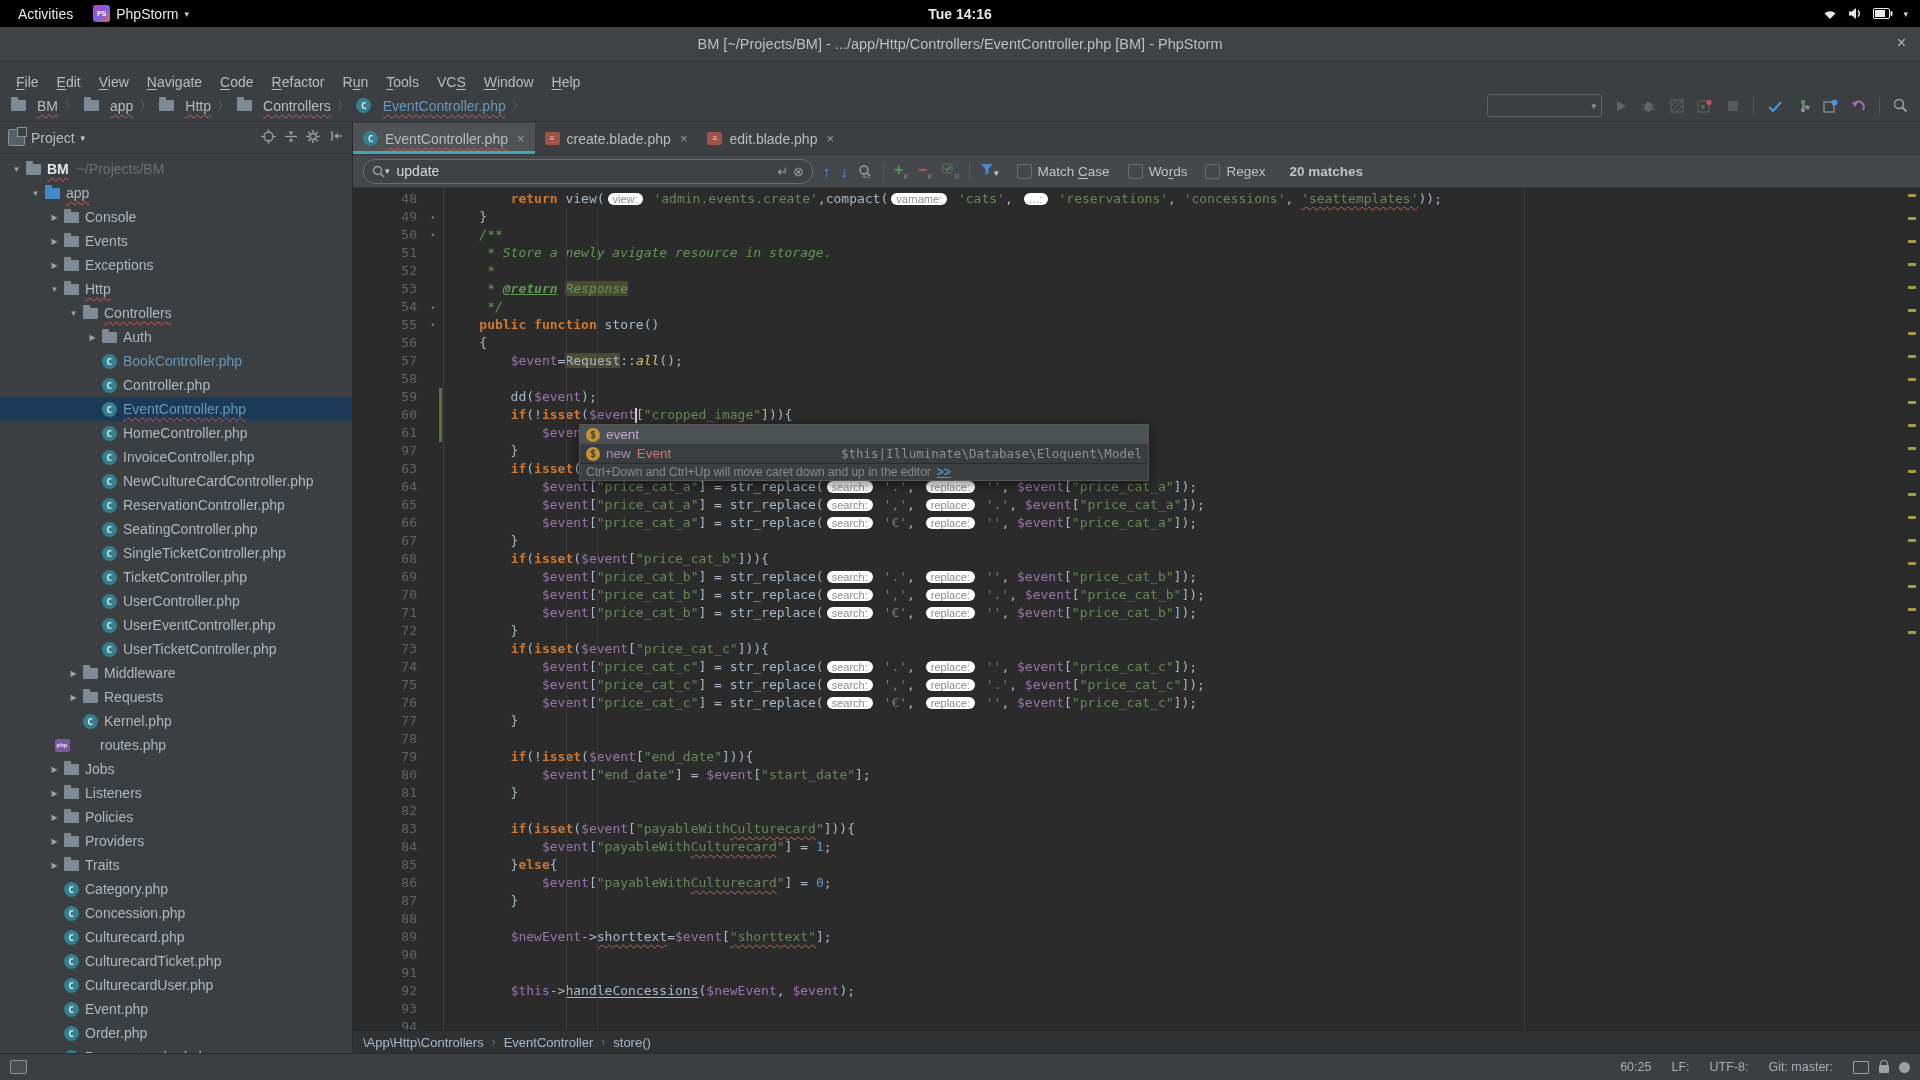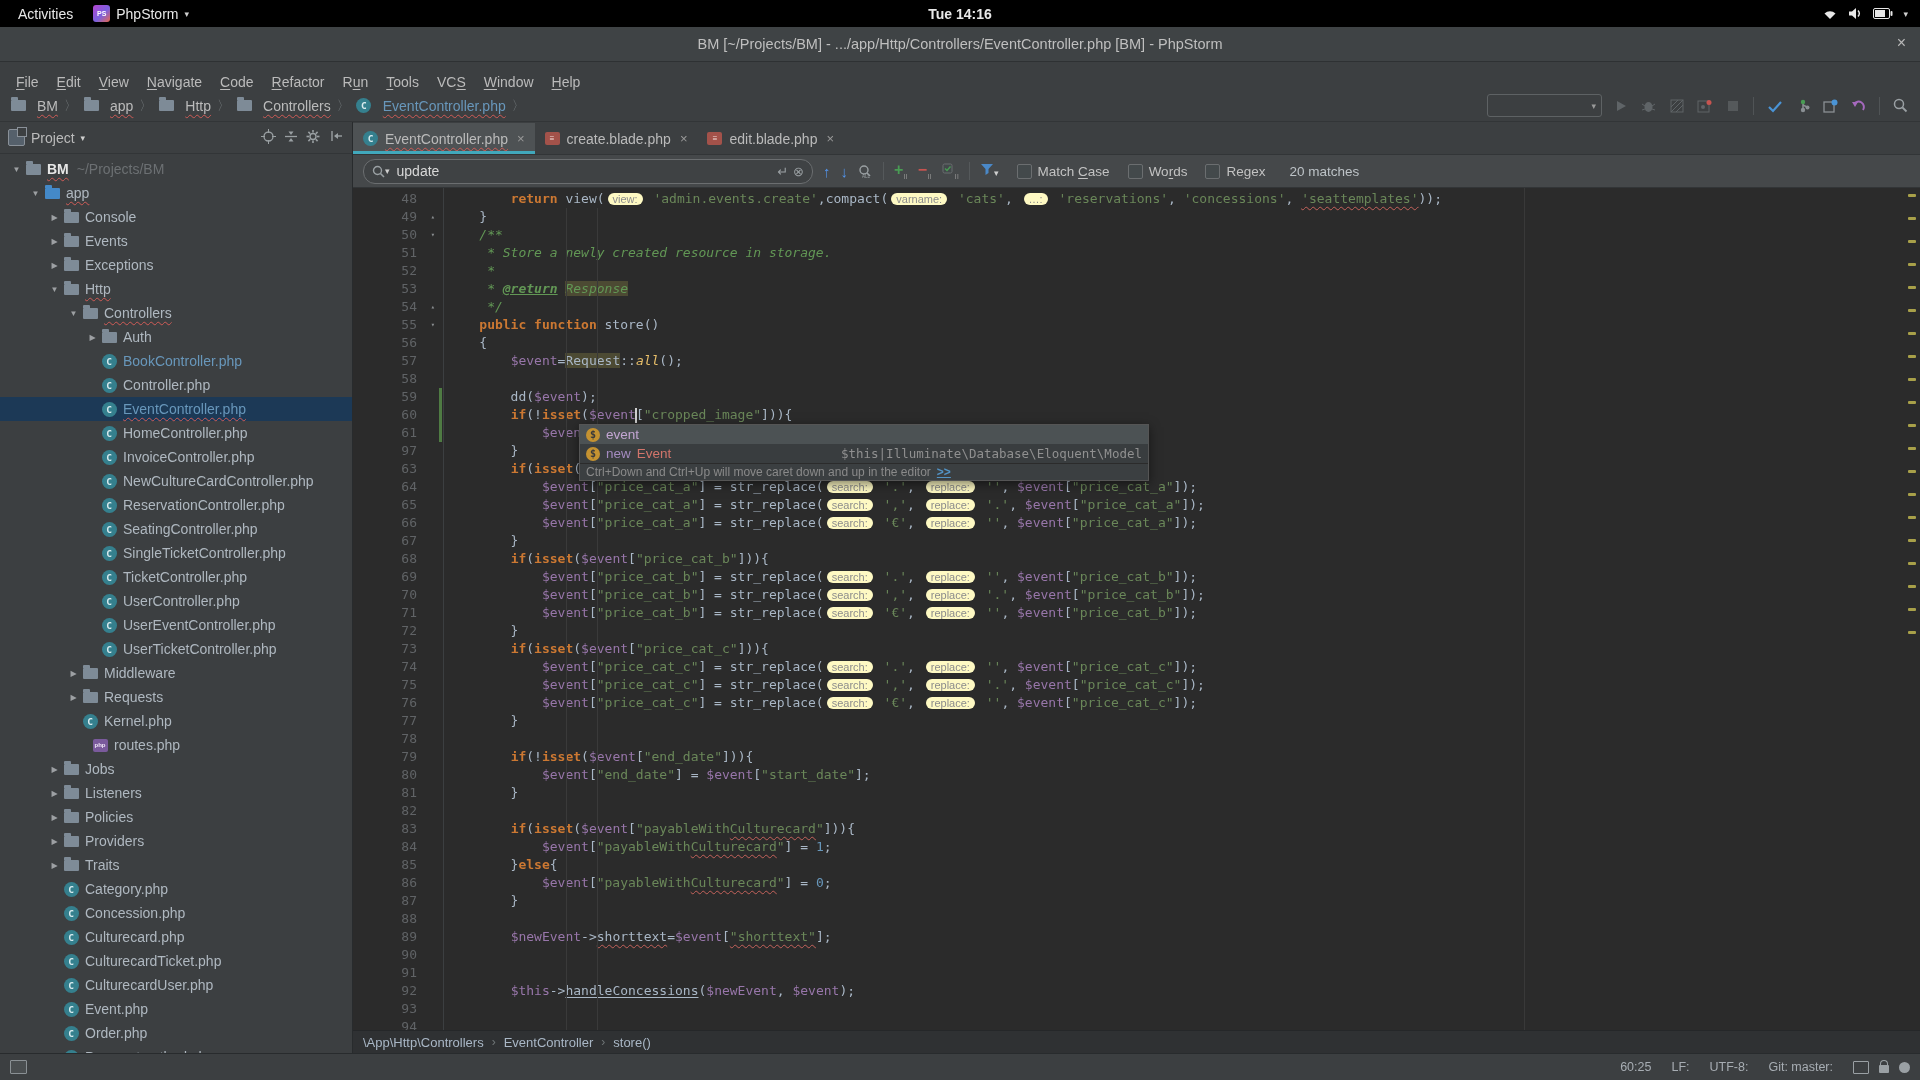--- a/index.html
+++ b/index.html
@@ -75,39 +75,39 @@
   .search-field{width:432px;height:23px;border:1px solid #6B6E70;border-radius:12px;background:#3F4244;display:flex;align-items:center;padding:0 8px;gap:5px;}
   .search-field input{flex:1;background:transparent;border:none;outline:none;color:#D8D8D8;font-size:14px;font-family:"Liberation Sans",sans-serif;}
   .sf-ico{color:#9aa0a3;font-size:13px;display:inline-flex;align-items:center;}
   .arrow-btn{color:#5394EC;font-size:15px;font-weight:bold;}
   .sb-sep{width:1px;height:18px;background:#55595B;}
   .plus{color:#499C54;font-weight:bold;font-size:16px;}
   .minus{color:#C75450;font-weight:bold;font-size:16px;}
   .subII{font-size:8px;color:#8a8a8a;vertical-align:sub;}
   .cb{width:13px;height:13px;border:1px solid #6B6E70;background:#43494B;border-radius:2px;display:inline-block;margin-right:6px;flex:0 0 auto;}
   .cb-item{display:flex;align-items:center;font-size:13.5px;color:#C2C2C2;margin-left:8px;}
-  .match-count{margin-left:14px;font-size:13.5px;color:#BDC3C7;font-weight:normal;}
+  .match-count{margin-left:14px;font-size:13.5px;color:#BDC3C7;font-weight:bold;}
 
   
   .editor{flex:1 1 auto;position:relative;background:#2B2B2B;overflow:hidden;display:flex;min-height:0;}
   .gutter{width:90px;flex:0 0 auto;background:#2B2B2B;border-right:1px solid #3C3F41;position:relative;padding-top:2px;}
   .gut-line{height:18px;line-height:18px;text-align:right;padding-right:26px;color:#606366;font-size:13px;font-family:"DejaVu Sans Mono",monospace;position:relative;}
   .fold-mark{position:absolute;right:8px;top:0;color:#8A8E91;font-size:7px;}
   .change-bar{position:absolute;left:86px;width:3px;background:#4F7B43;}
   .code-area{flex:1 1 auto;position:relative;padding:2px 0 0 4px;overflow:hidden;}
   .code-line{height:18px;line-height:18px;white-space:pre;font-family:"DejaVu Sans Mono",monospace;font-size:13px;color:#A9B7C6;}
   .tk-p{color:#A9B7C6}.tk-k{color:#CC7832;font-weight:bold}.tk-s{color:#6A8759}
   .tk-v{color:#9876AA}.tk-n{color:#6897BB}
   .tk-c{color:#629755;font-style:italic}
   .tk-ct{color:#629755;font-style:italic;font-weight:bold;text-decoration:underline;}
   .tk-fm{color:#E8BF6A;font-style:italic}
   .tk-hl{background:#4C4A33;}
   .tk-sq{text-decoration-line:underline;text-decoration-style:wavy;text-decoration-color:#C4625B;text-decoration-thickness:1px;text-underline-offset:3px;}
   .tk-un{text-decoration:underline;text-underline-offset:2px;}
-  .tk-ch{background:#fef9c3;color:#8C8C8C;border-radius:7px;padding:0 5px;font-size:11px;margin:0 3px;font-family:"Liberation Sans",sans-serif;}
+  .tk-ch{background:#ffffff;color:#8C8C8C;border-radius:7px;padding:0 5px;font-size:11px;margin:0 3px;font-family:"Liberation Sans",sans-serif;}
   .caret{display:inline-block;width:2px;height:15px;background:#CFCFCF;vertical-align:middle;margin:0 -1px;}
   .indent-guide{position:absolute;width:1px;background:#3A3A3A;top:20px;bottom:0;}
   .margin-guide{position:absolute;width:1px;background:#393939;top:0;bottom:0;}
   .stripe{position:absolute;right:2px;top:0;bottom:0;width:12px;}
   .stripe-mark{position:absolute;right:2px;width:8px;height:3px;background:#A8A049;border-radius:1px;}
 
   
   .popup{position:absolute;width:568px;background:#393D3F;border:1px solid #555;box-shadow:0 3px 10px rgba(0,0,0,.5);z-index:10;font-size:13.5px;}
   .popup-row{height:19px;display:flex;align-items:center;gap:6px;padding:0 6px;}
   .popup-row.selected{background:#4C5254;}
@@ -492,21 +492,21 @@
               <span class="ico-folder"></span>
             </span>
             <span class="tree-label">Requests</span>
           </div>
           <div class="tree-row" style="padding-left: 82px;">
             <span class="tree-ico">
               <span class="ico-class">C</span>
             </span>
             <span class="tree-label">Kernel.php</span>
           </div>
-          <div class="tree-row" style="padding-left: 92px;">
+          <div class="tree-row" style="padding-left: 54px; gap: 24px;">
             <span class="tree-ico">
               <span class="ico-php">php</span>
             </span>
             <span class="tree-label">routes.php</span>
           </div>
           <div class="tree-row" style="padding-left: 46px;">
             <span class="tree-arrow">▶</span>
             <span class="tree-ico">
               <span class="ico-folder"></span>
             </span>
@@ -709,21 +709,21 @@
             <div class="gut-line">94</div>
             <div class="change-bar" style="top: 200px; height: 54px;"></div>
           </div>
         <div class="code-area" id="codeArea">
           <div class="indent-guide" style="left:122px"></div>
           <div class="indent-guide" style="left:153px"></div>
           <div class="margin-guide" style="left:1080px"></div>
         <div class="code-line"><span class="tk-p">        </span><span class="tk-k">return</span><span class="tk-p"> view(</span><span class="tk-ch">view:</span><span class="tk-p"> </span><span class="tk-s">'admin.events.create'</span><span class="tk-p">,compact(</span><span class="tk-ch">varname:</span><span class="tk-p"> </span><span class="tk-s">'cats'</span><span class="tk-p">, </span><span class="tk-ch">…:</span><span class="tk-p"> </span><span class="tk-s">'reservations'</span><span class="tk-p">, </span><span class="tk-s">'concessions'</span><span class="tk-p">, </span><span class="tk-s tk-sq">'seattemplates'</span><span class="tk-p">));</span></div>
             <div class="code-line"><span class="tk-p">    }</span></div>
             <div class="code-line"><span class="tk-c">    /**</span></div>
-            <div class="code-line"><span class="tk-c">     * Store a newly created resource in storage.</span></div>
+            <div class="code-line"><span class="tk-c">     * Store a newly avigate resource in storage.</span></div>
             <div class="code-line"><span class="tk-c">     *</span></div>
             <div class="code-line"><span class="tk-c">     * </span><span class="tk-ct">@return</span><span class="tk-c"> </span><span class="tk-c tk-hl">Response</span></div>
             <div class="code-line"><span class="tk-c">     */</span></div>
             <div class="code-line"><span class="tk-p">    </span><span class="tk-k">public function</span><span class="tk-p"> store()</span></div>
             <div class="code-line"><span class="tk-p">    {</span></div>
             <div class="code-line"><span class="tk-p">        </span><span class="tk-v">$event</span><span class="tk-p">=</span><span class="tk-p tk-hl">Request</span><span class="tk-p">::</span><span class="tk-fm">all</span><span class="tk-p">();</span></div>
             <div class="code-line"></div>
             <div class="code-line"><span class="tk-p">        dd(</span><span class="tk-v">$event</span><span class="tk-p">);</span></div>
             <div class="code-line"><span class="tk-p">        </span><span class="tk-k">if</span><span class="tk-p">(!</span><span class="tk-k">isset</span><span class="tk-p">(</span><span class="tk-v">$event</span><span class="caret"></span><span class="tk-p">[</span><span class="tk-s">"cropped_image"</span><span class="tk-p">])){</span></div>
             <div class="code-line"><span class="tk-p">            </span><span class="tk-v">$event</span></div>

